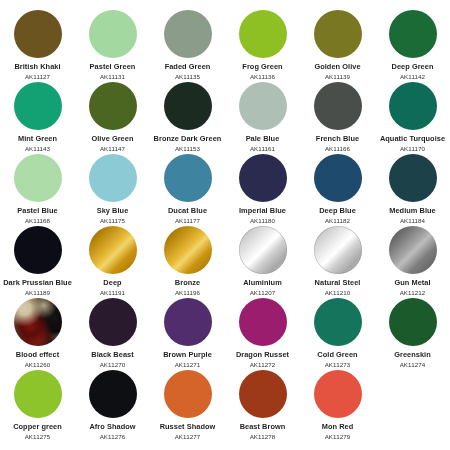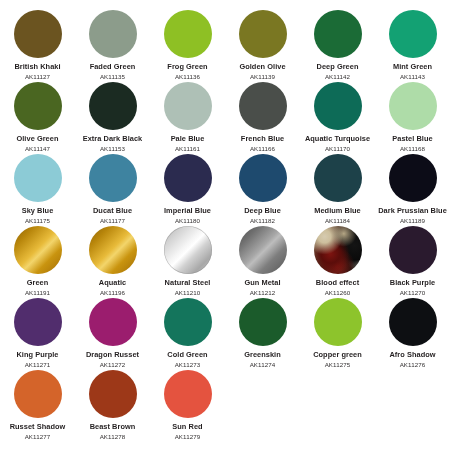--- a/index.html
+++ b/index.html
@@ -70,20 +70,25 @@
 </head>
 <body>
 
 <div id="swatch-grid">
     <div class="swatch-cell">
       <div class="swatch-dot" style="background: rgb(107, 84, 32);"></div>
       <div class="swatch-name">British Khaki</div>
       <div class="swatch-code">AK11127</div>
     </div>
     <div class="swatch-cell">
+      <div class="swatch-dot" style="background: rgb(163, 216, 160);"></div>
+      <div class="swatch-name">Pastel Green</div>
+      <div class="swatch-code">AK11131</div>
+    </div>
+    <div class="swatch-cell">
       <div class="swatch-dot" style="background: rgb(140, 156, 139);"></div>
       <div class="swatch-name">Faded Green</div>
       <div class="swatch-code">AK11135</div>
     </div>
     <div class="swatch-cell">
       <div class="swatch-dot" style="background: rgb(142, 192, 36);"></div>
       <div class="swatch-name">Frog Green</div>
       <div class="swatch-code">AK11136</div>
     </div>
     <div class="swatch-cell">
@@ -101,21 +106,21 @@
       <div class="swatch-name">Mint Green</div>
       <div class="swatch-code">AK11143</div>
     </div>
     <div class="swatch-cell">
       <div class="swatch-dot" style="background: rgb(74, 102, 33);"></div>
       <div class="swatch-name">Olive Green</div>
       <div class="swatch-code">AK11147</div>
     </div>
     <div class="swatch-cell">
       <div class="swatch-dot" style="background: rgb(27, 43, 34);"></div>
-      <div class="swatch-name">Extra Dark Black</div>
+      <div class="swatch-name">Bronze Dark Green</div>
       <div class="swatch-code">AK11153</div>
     </div>
     <div class="swatch-cell">
       <div class="swatch-dot" style="background: rgb(174, 192, 182);"></div>
       <div class="swatch-name">Pale Blue</div>
       <div class="swatch-code">AK11161</div>
     </div>
     <div class="swatch-cell">
       <div class="swatch-dot" style="background: rgb(74, 78, 74);"></div>
       <div class="swatch-name">French Blue</div>
@@ -156,51 +161,56 @@
       <div class="swatch-name">Medium Blue</div>
       <div class="swatch-code">AK11184</div>
     </div>
     <div class="swatch-cell">
       <div class="swatch-dot" style="background: rgb(12, 12, 23);"></div>
       <div class="swatch-name">Dark Prussian Blue</div>
       <div class="swatch-code">AK11189</div>
     </div>
     <div class="swatch-cell">
       <div class="swatch-dot" style="background: linear-gradient(135deg, rgb(138, 95, 6) 0%, rgb(184, 134, 11) 22%, rgb(232, 187, 58) 48%, rgb(243, 213, 107) 56%, rgb(201, 148, 15) 72%, rgb(160, 108, 6) 100%);"></div>
-      <div class="swatch-name">Green</div>
+      <div class="swatch-name">Deep</div>
       <div class="swatch-code">AK11191</div>
     </div>
     <div class="swatch-cell">
       <div class="swatch-dot" style="background: linear-gradient(135deg, rgb(138, 95, 6) 0%, rgb(184, 134, 11) 22%, rgb(232, 187, 58) 48%, rgb(243, 213, 107) 56%, rgb(201, 148, 15) 72%, rgb(160, 108, 6) 100%);"></div>
-      <div class="swatch-name">Aquatic</div>
+      <div class="swatch-name">Bronze</div>
       <div class="swatch-code">AK11196</div>
+    </div>
+    <div class="swatch-cell">
+      <div class="swatch-dot" style="background: linear-gradient(135deg, rgb(154, 154, 154) 0%, rgb(207, 207, 207) 18%, rgb(244, 244, 244) 42%, rgb(255, 255, 255) 50%, rgb(210, 210, 210) 62%, rgb(168, 168, 168) 80%, rgb(204, 204, 204) 100%); box-shadow: rgba(140, 140, 140, 0.55) 0px 0px 0px 0.6px inset;"></div>
+      <div class="swatch-name">Aluminium</div>
+      <div class="swatch-code">AK11207</div>
     </div>
     <div class="swatch-cell">
       <div class="swatch-dot" style="background: linear-gradient(135deg, rgb(154, 154, 154) 0%, rgb(207, 207, 207) 18%, rgb(244, 244, 244) 42%, rgb(255, 255, 255) 50%, rgb(210, 210, 210) 62%, rgb(168, 168, 168) 80%, rgb(204, 204, 204) 100%); box-shadow: rgba(140, 140, 140, 0.55) 0px 0px 0px 0.6px inset;"></div>
       <div class="swatch-name">Natural Steel</div>
       <div class="swatch-code">AK11210</div>
     </div>
     <div class="swatch-cell">
       <div class="swatch-dot" style="background: linear-gradient(135deg, rgb(76, 76, 76) 0%, rgb(113, 113, 113) 22%, rgb(167, 167, 167) 46%, rgb(189, 189, 189) 52%, rgb(125, 125, 125) 70%, rgb(86, 86, 86) 100%);"></div>
       <div class="swatch-name">Gun Metal</div>
       <div class="swatch-code">AK11212</div>
     </div>
     <div class="swatch-cell">
       <div class="swatch-dot" style="background: radial-gradient(circle at 22% 22%, rgb(214, 203, 176) 0%, rgb(205, 191, 157) 12%, rgba(205, 191, 157, 0) 34%), radial-gradient(circle at 62% 16%, rgb(181, 166, 133) 0%, rgba(181, 166, 133, 0) 26%), radial-gradient(circle at 34% 58%, rgb(126, 20, 16) 0%, rgb(91, 13, 10) 22%, rgba(91, 13, 10, 0) 46%), radial-gradient(circle at 48% 82%, rgb(141, 26, 20) 0%, rgba(141, 26, 20, 0) 38%), radial-gradient(circle at 84% 40%, rgb(20, 20, 20) 0%, rgb(10, 10, 10) 30%, rgba(10, 10, 10, 0) 58%), radial-gradient(circle at 92% 74%, rgb(239, 231, 212) 0%, rgba(239, 231, 212, 0) 18%), linear-gradient(120deg, rgb(143, 127, 96) 0%, rgb(74, 28, 19) 45%, rgb(23, 18, 15) 100%);"></div>
       <div class="swatch-name">Blood effect</div>
       <div class="swatch-code">AK11260</div>
     </div>
     <div class="swatch-cell">
       <div class="swatch-dot" style="background: rgb(42, 26, 46);"></div>
-      <div class="swatch-name">Black Purple</div>
+      <div class="swatch-name">Black Beast</div>
       <div class="swatch-code">AK11270</div>
     </div>
     <div class="swatch-cell">
       <div class="swatch-dot" style="background: rgb(81, 45, 109);"></div>
-      <div class="swatch-name">King Purple</div>
+      <div class="swatch-name">Brown Purple</div>
       <div class="swatch-code">AK11271</div>
     </div>
     <div class="swatch-cell">
       <div class="swatch-dot" style="background: rgb(155, 29, 110);"></div>
       <div class="swatch-name">Dragon Russet</div>
       <div class="swatch-code">AK11272</div>
     </div>
     <div class="swatch-cell">
       <div class="swatch-dot" style="background: rgb(20, 117, 92);"></div>
       <div class="swatch-name">Cold Green</div>
@@ -226,16 +236,16 @@
       <div class="swatch-name">Russet Shadow</div>
       <div class="swatch-code">AK11277</div>
     </div>
     <div class="swatch-cell">
       <div class="swatch-dot" style="background: rgb(157, 56, 24);"></div>
       <div class="swatch-name">Beast Brown</div>
       <div class="swatch-code">AK11278</div>
     </div>
     <div class="swatch-cell">
       <div class="swatch-dot" style="background: rgb(228, 83, 63);"></div>
-      <div class="swatch-name">Sun Red</div>
+      <div class="swatch-name">Mon Red</div>
       <div class="swatch-code">AK11279</div>
     </div>
   </div>
 
 </body></html>

